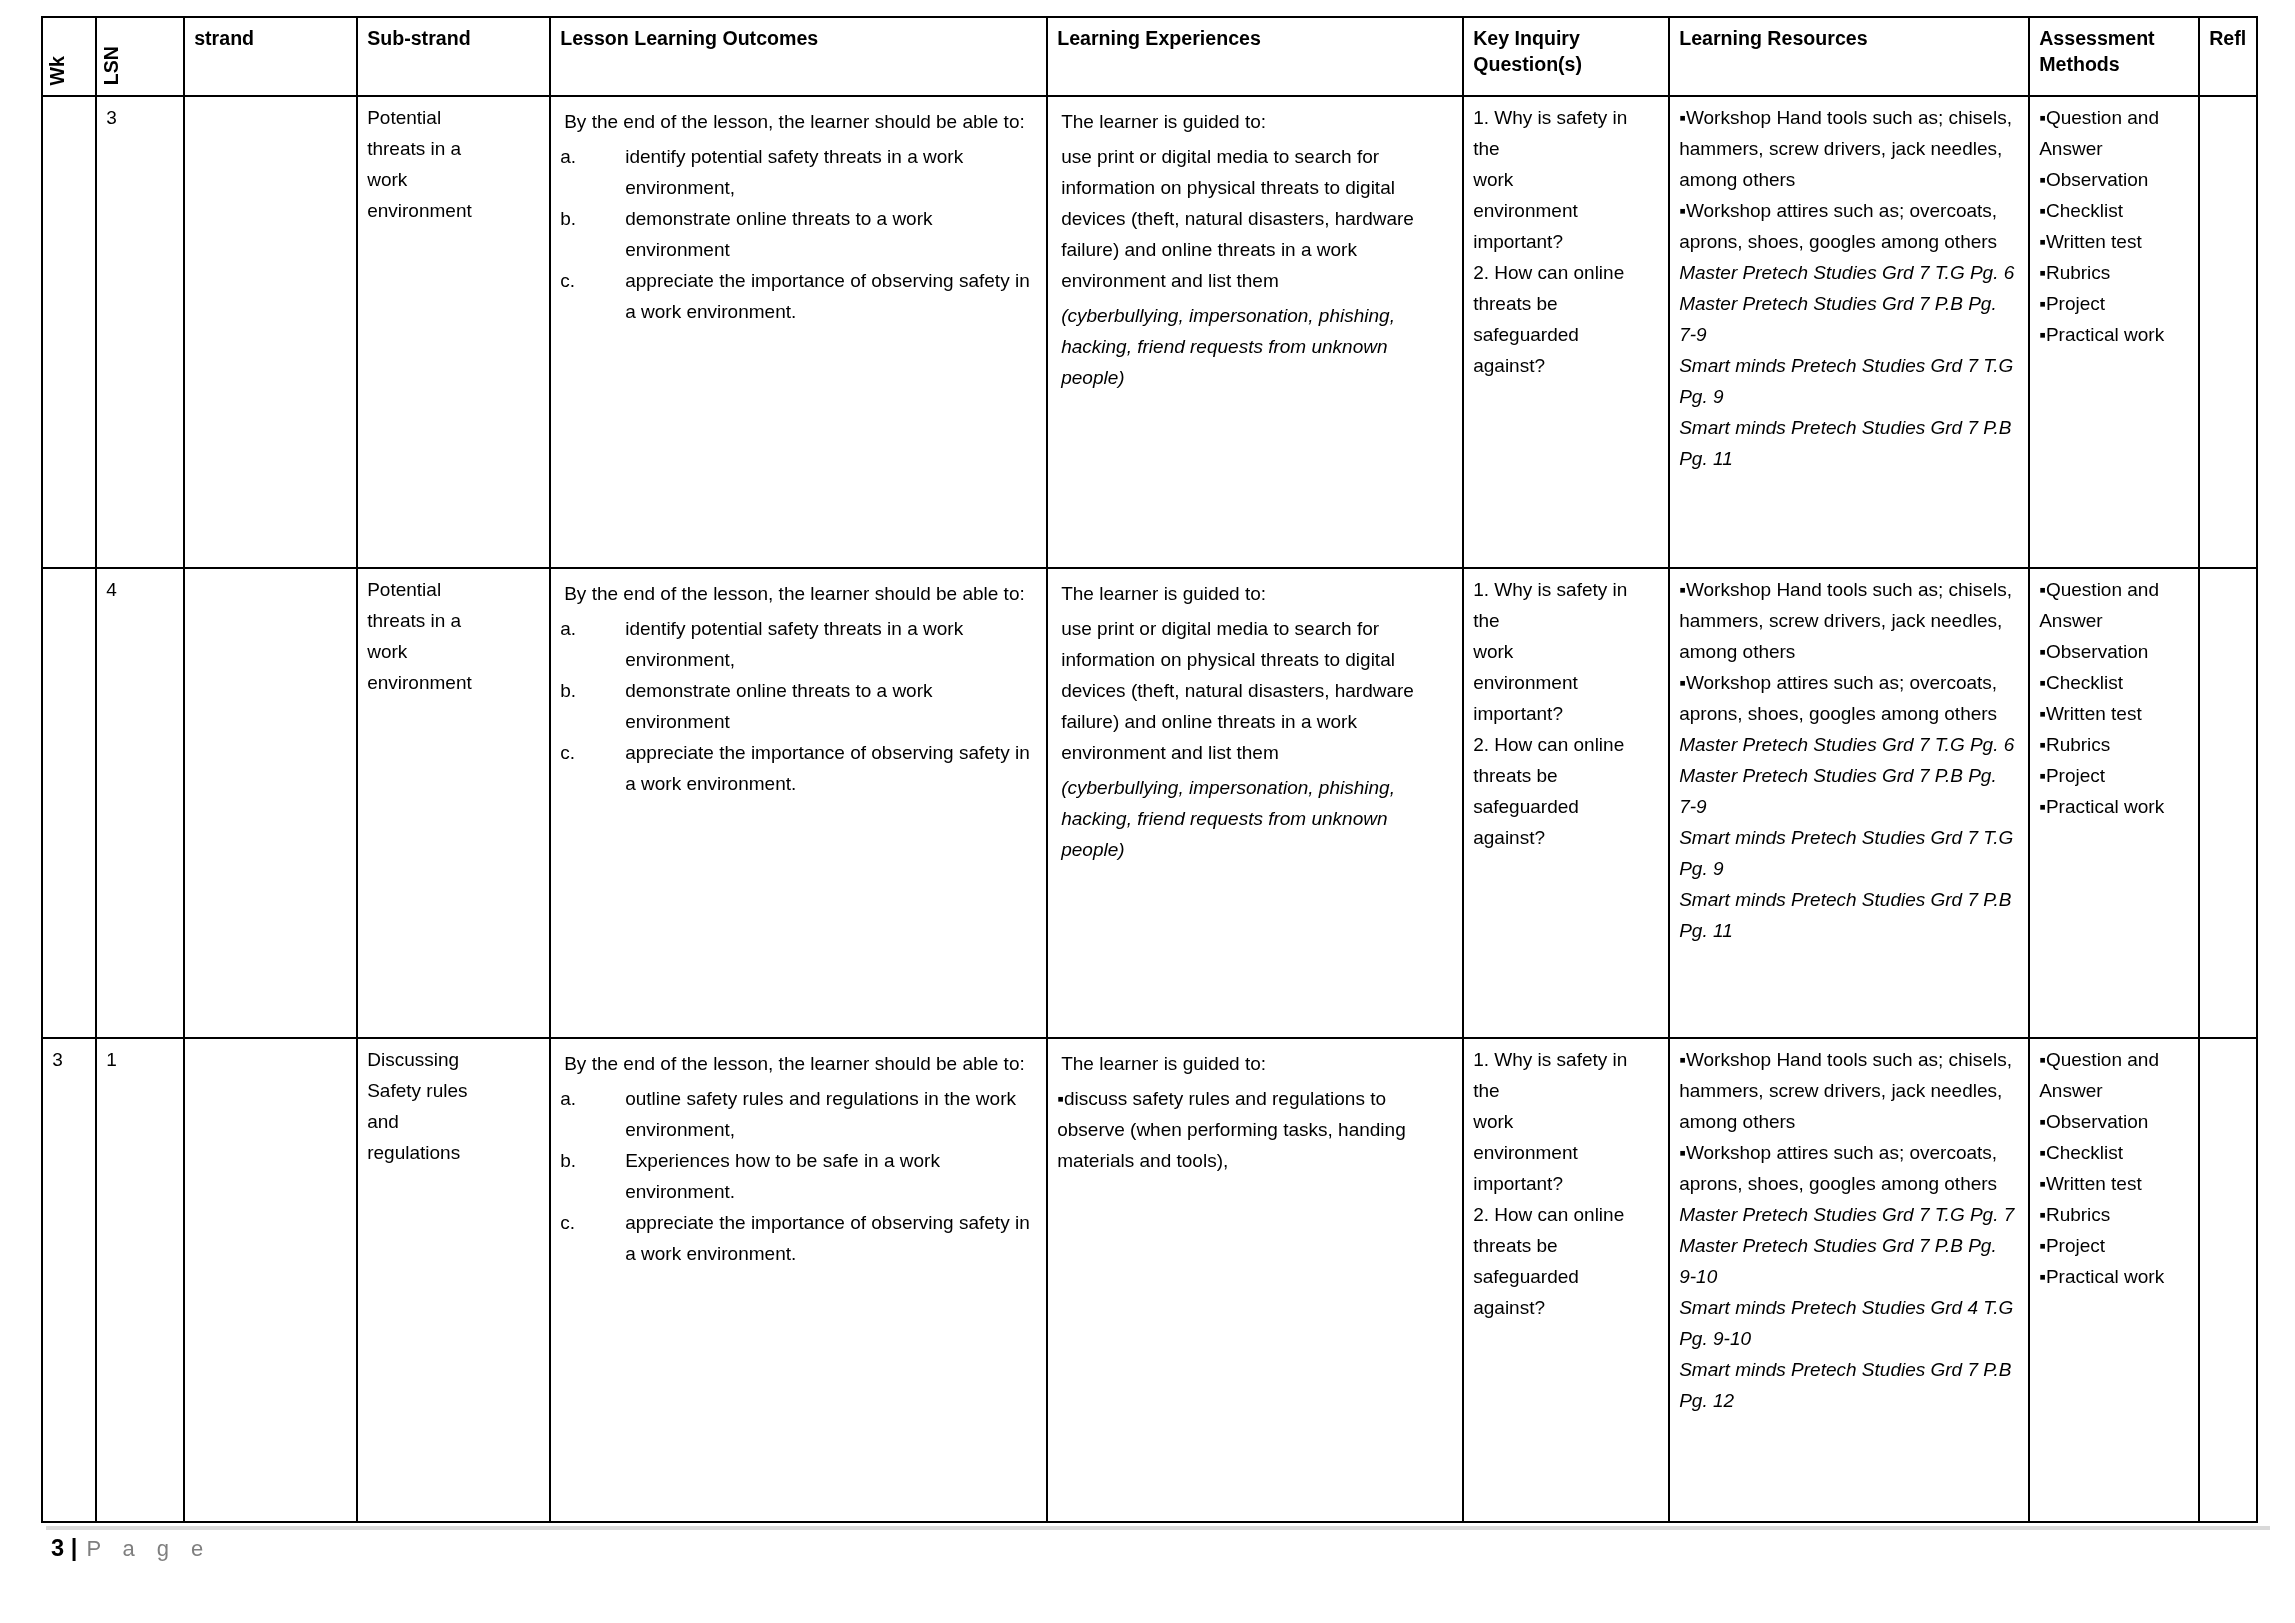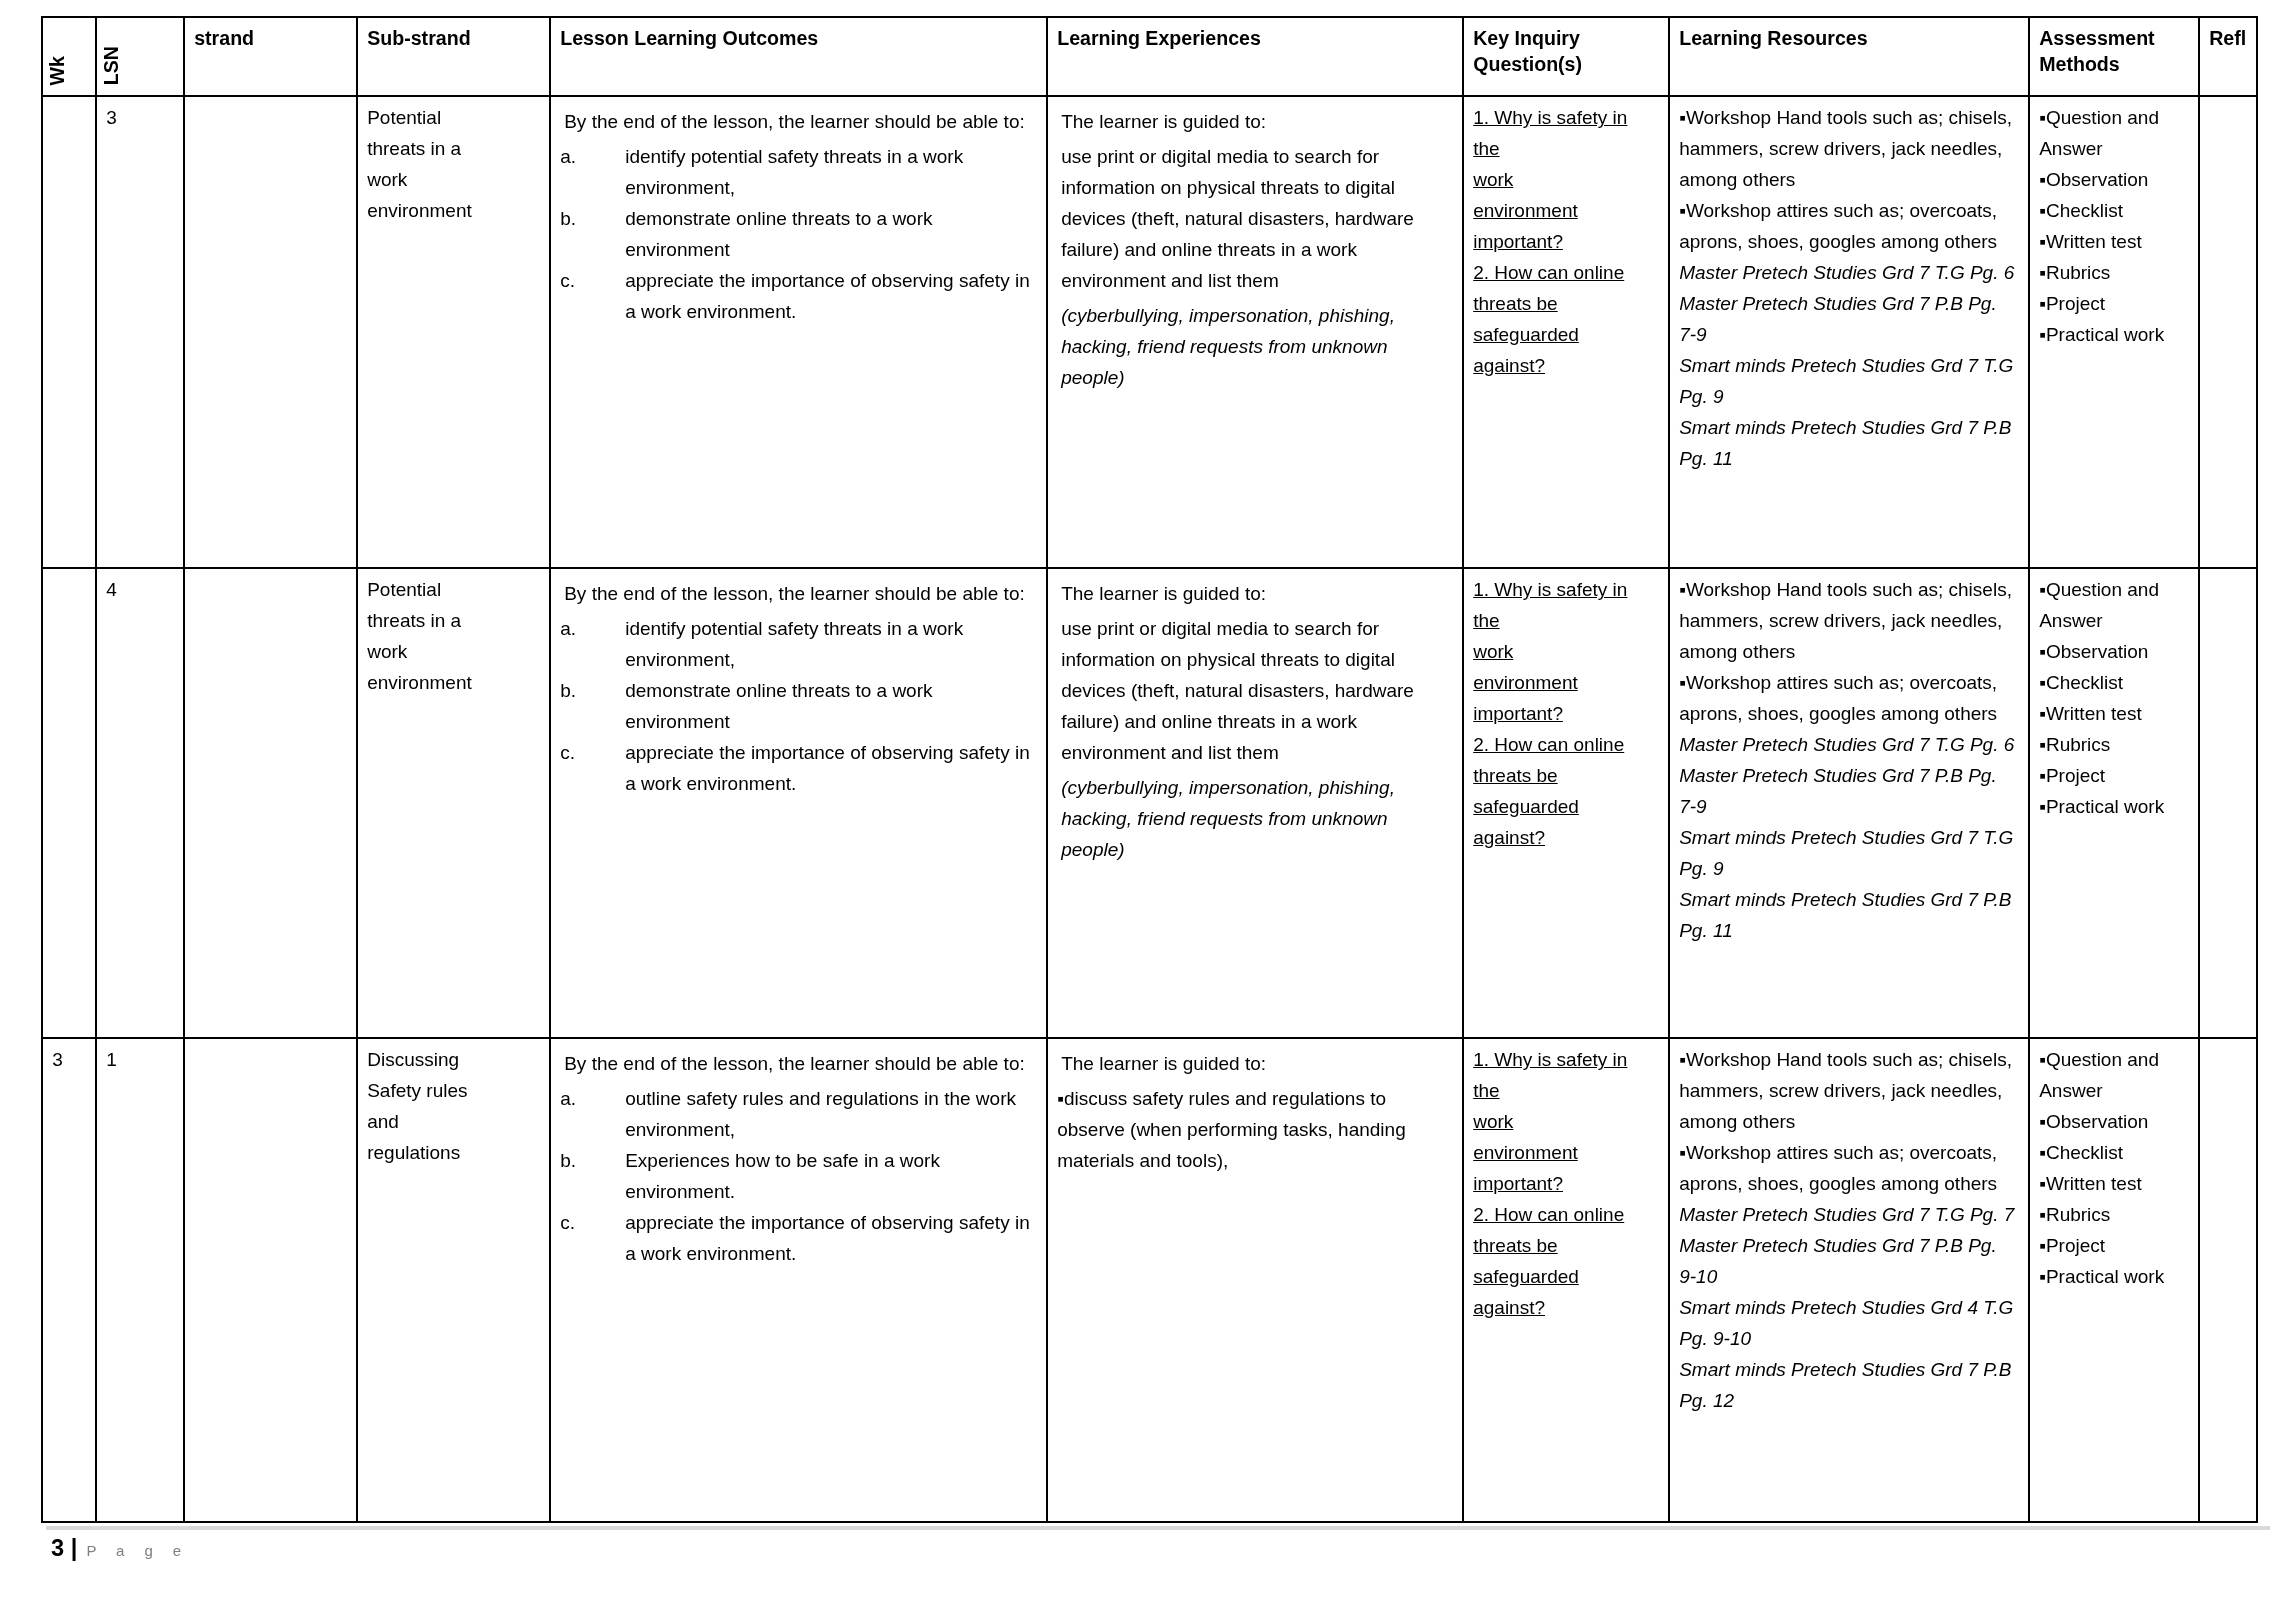--- a/index.html
+++ b/index.html
@@ -50,36 +50,36 @@
 
   .num-cell { font-weight:bold; font-size:20px; }
   .sub-strand { font-weight:bold; white-space:pre-line; }
 
   .cell-line { margin:4px; }
   .outcome-item { display:flex; }
   .outcome-item .oi-label { flex:0 0 65px; }
   .outcome-item .oi-text { flex:1; }
 
   .bullet-item::before { content:"\25AA "; }
-  .kiq-item { white-space:pre-line;text-decoration:underline; }
+  .kiq-item { white-space:pre-line; }
   .ref-item { font-style:italic; }
   .italic-note { font-style:italic; }
 
   .footer-rule {
     position:absolute; left:46px; top:1526px;
     width:2224px; height:3.9px;
     background:#d9d9d9;
   }
   .page-footer {
     position:absolute; left:51px; top:1534px;
     font-size:23.6px; line-height:29px;
   }
   .fp-num { font-weight:bold; color:#000; }
   .fp-bar { font-weight:bold; color:#000; margin:0 9.2px 0 6.5px; }
-  .fp-label { color:#7f7f7f; letter-spacing:7.9px; font-size:15px; }
+  .fp-label { color:#7f7f7f; letter-spacing:7.9px; font-size:22px; }
 </style>
 </head>
 <body>
 
 <div class="page">
 
   <table class="sow">
     <colgroup>
       <col style="width:54px">
         <col style="width:88px">

